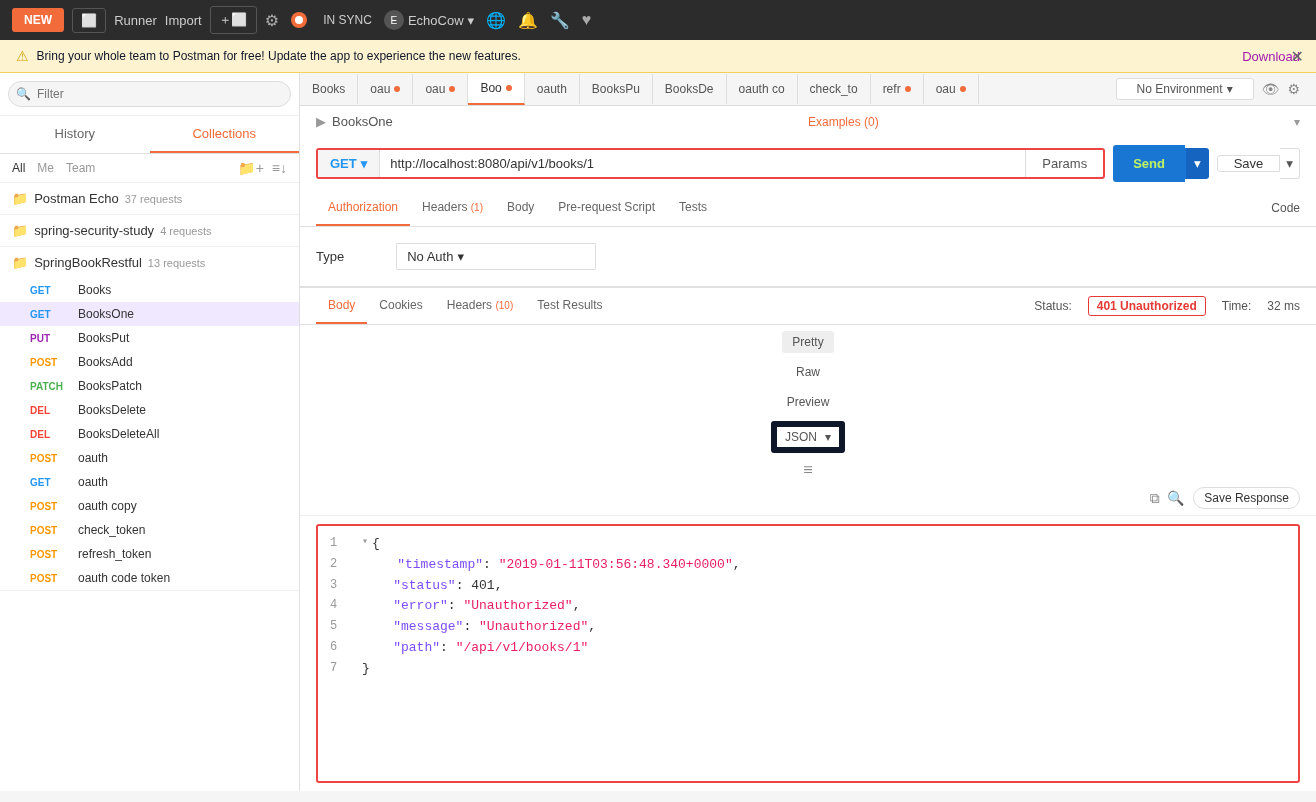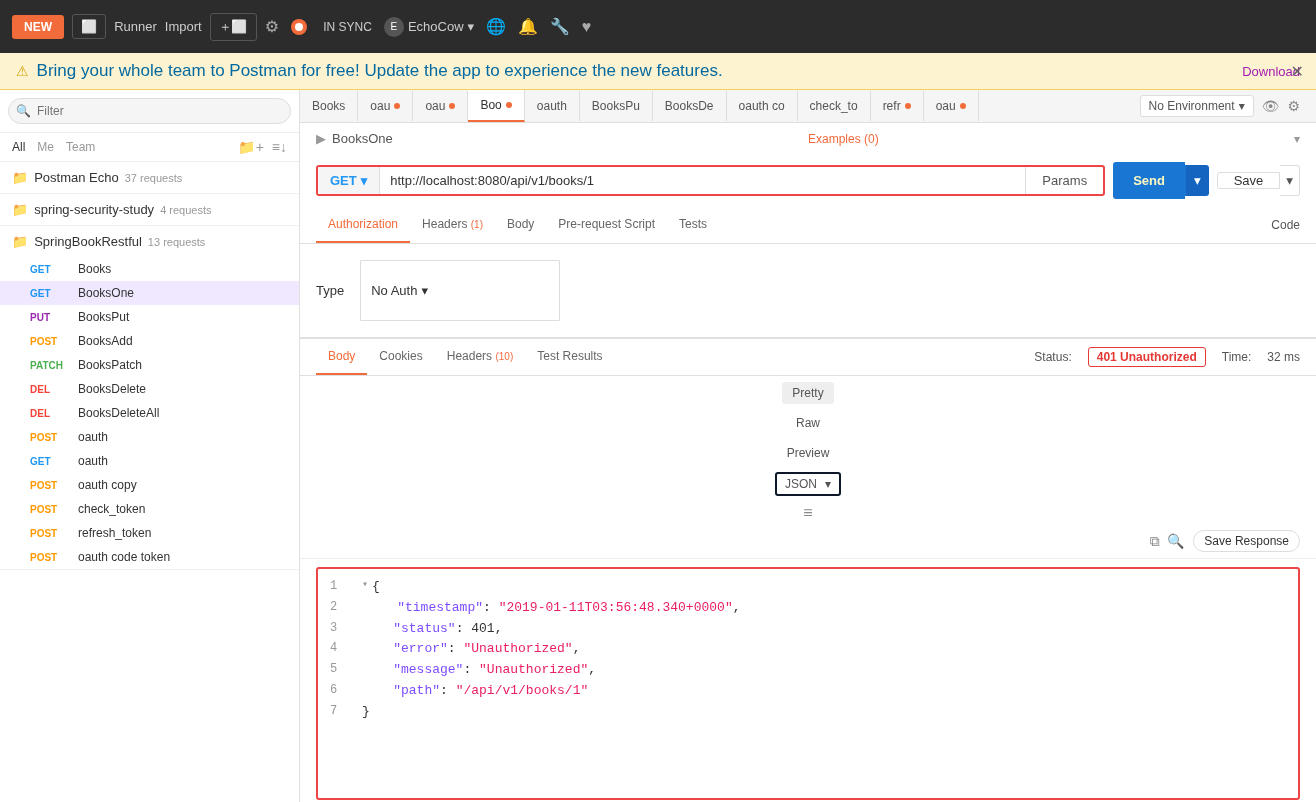--- a/index.html
+++ b/index.html
@@ -1,20 +1,20 @@
 <!DOCTYPE html>
 <html><head>
   <meta charset="utf-8">
   <style>
     * { box-sizing: border-box; margin: 0; padding: 0; }
     body { font-family: -apple-system, BlinkMacSystemFont, 'Segoe UI', sans-serif; font-size: 13px; background: #f5f5f5; overflow: hidden; }
 
     
     #topbar {
-      display: flex; align-items: center; background: #2c2c2c; height: 53px; padding: 0 12px; gap: 8px;
+      display: flex; align-items: center; background: #2c2c2c; height: 40px; padding: 0 12px; gap: 8px;
     }
     .btn-new {
       background: #f26b3a; color: #fff; border: none; border-radius: 3px; padding: 5px 12px; font-size: 12px; font-weight: 600; cursor: pointer;
     }
     .topbar-icon-btn {
       background: transparent; border: 1px solid #555; border-radius: 3px; padding: 4px 8px; color: #ccc; cursor: pointer; font-size: 13px;
     }
     .topbar-label { color: #ccc; font-size: 13px; cursor: pointer; }
     .topbar-center { flex: 1; display: flex; justify-content: center; gap: 24px; }
     .topbar-nav { color: #ccc; font-size: 13px; cursor: pointer; padding-bottom: 2px; }
@@ -26,21 +26,21 @@
     .sync-text { color: #ccc; font-size: 12px; }
     .echocow-btn { display: flex; align-items: center; gap: 4px; background: transparent; border: none; color: #ccc; cursor: pointer; font-size: 13px; }
     .icon-circle { width: 20px; height: 20px; border-radius: 50%; background: #555; display: inline-flex; align-items: center; justify-content: center; color: #fff; font-size: 10px; }
     .topbar-icon { color: #aaa; font-size: 16px; cursor: pointer; }
 
     
     #banner {
       background: #fdf3d0; border-bottom: 1px solid #f0d060; display: flex; align-items: center; padding: 8px 16px; gap: 8px; position: relative;
     }
     .banner-icon { color: #d4a000; font-size: 14px; }
-    .banner-text { font-size: 17px; color: #0369a1; flex: 1; }
+    .banner-text { font-size: 12px; color: #0f172a; flex: 1; }
     .banner-link { color: #a21caf; font-weight: 400; text-decoration: none; cursor: pointer; }
     .banner-close { position: absolute; right: 12px; cursor: pointer; color: #666; font-size: 16px; }
 
     
     #main { display: flex; height: calc(100vh - 48px - 36px); }
 
     
     #sidebar { width: 300px; background: #fff; border-right: 1px solid #e0e0e0; display: flex; flex-direction: column; flex-shrink: 0; }
     .sidebar-search { padding: 8px; border-bottom: 1px solid #eee; }
     .search-input { width: 100%; border: 1px solid #ddd; border-radius: 16px; padding: 5px 12px 5px 28px; font-size: 12px; color: #666; background: #f5f5f5; }
@@ -75,71 +75,71 @@
 
     
     #content { flex: 1; display: flex; flex-direction: column; overflow: hidden; }
 
     
     .tabs-bar { display: flex; align-items: center; background: #f5f5f5; border-bottom: 1px solid #ddd; overflow-x: auto; padding-right: 8px; }
     .tab-item { display: flex; align-items: center; padding: 8px 12px; border-right: 1px solid #ddd; font-size: 12px; color: #555; cursor: pointer; white-space: nowrap; gap: 4px; flex-shrink: 0; }
     .tab-item.active { background: #fff; color: #333; border-bottom: 2px solid #f26b3a; }
     .tab-dot { width: 6px; height: 6px; border-radius: 50%; background: #f26b3a; }
     .tabs-right { margin-left: auto; display: flex; align-items: center; gap: 8px; padding: 0 8px; }
-    .env-select { display: flex; align-items: flex-end; gap: 4px; border: 1px solid #ddd; border-radius: 3px; padding: 3px 8px; background: #fff; cursor: pointer; font-size: 12px; color: #555; }
+    .env-select { display: flex; align-items: flex-end; gap: 4px; border: 1px solid #ddd; border-radius: 3px; padding: 3px 20px; background: #fff; cursor: pointer; font-size: 12px; color: #555; }
     .env-icon-btn { background: none; border: none; cursor: pointer; color: #888; font-size: 14px; }
 
     
     .request-area { background: #fff; border-bottom: 1px solid #e0e0e0; }
     .breadcrumb-bar { display: flex; align-items: center; padding: 8px 16px; font-size: 13px; color: #555; gap: 6px; }
     .breadcrumb-arrow { color: #999; }
     .breadcrumb-name { font-weight: 500; }
     .examples-link { margin-left: auto; color: #f26b3a; font-size: 12px; cursor: pointer; }
 
     .url-bar { display: flex; align-items: center; padding: 8px 16px; gap: 8px; }
     .url-bar-inner { display: flex; flex: 1; border: 2px solid #e44; border-radius: 3px; overflow: hidden; background: #fff; }
     .method-select { display: flex; align-items: center; gap: 4px; padding: 6px 12px; background: #f5f5f5; border-right: 1px solid #ddd; cursor: pointer; font-size: 13px; font-weight: 600; color: #2196f3; }
     .url-input { flex: 1; border: none; outline: none; padding: 6px 10px; font-size: 13px; color: #333; }
     .params-btn { padding: 6px 16px; background: none; border: none; border-left: 1px solid #ddd; cursor: pointer; font-size: 13px; color: #555; margin-left: 20px; }
     .send-btn-group { display: flex; align-items: center; }
-    .send-btn { background: #1976d2; color: #fef9c3; border: none; padding: 11px 20px; font-size: 13px; font-weight: 600; cursor: pointer; border-radius: 3px 0 0 3px; }
+    .send-btn { background: #1976d2; color: #bef264; border: none; padding: 11px 20px; font-size: 13px; font-weight: 600; cursor: pointer; border-radius: 3px 0 0 3px; }
     .send-dropdown { background: #1565c0; color: #fff; border: none; padding: 8px 8px; cursor: pointer; border-radius: 0 3px 3px 0; border-left: 1px solid #1976d2; }
     .save-btn-group { display: flex; align-items: center; }
     .save-btn { background: none; border: 1px solid #ddd; padding: 0 16px; font-size: 13px; cursor: pointer; border-radius: 3px 0 0 3px; color: #333; }
     .save-dropdown { background: none; border: 1px solid #ddd; border-left: none; padding: 7px 6px; cursor: pointer; color: #555; border-radius: 0 3px 3px 0; }
 
     
     .auth-tabs { display: flex; border-bottom: 1px solid #e0e0e0; padding: 0 16px; background: #fff; }
     .auth-tab { padding: 10px 12px; font-size: 12px; color: #666; cursor: pointer; border-bottom: 2px solid transparent; }
     .auth-tab.active { color: #f26b3a; border-bottom: 2px solid #f26b3a; }
     .auth-tab-count { font-size: 10px; color: #f26b3a; }
     .code-link { margin-left: auto; display: flex; align-items: center; padding: 10px 0; font-size: 12px; color: #555; cursor: pointer; }
 
     
     .auth-body { padding: 16px; background: #fff; display: flex; align-items: center; gap: 16px; }
     .auth-label { font-size: 13px; color: #333; }
-    .auth-select { display: flex; align-items: center; gap: 4px; border: 1px solid #ddd; border-radius: 1px; padding: 22px 10px; cursor: pointer; font-size: 13px; color: #333; min-width: 200px; }
+    .auth-select { display: flex; align-items: center; gap: 4px; border: 1px solid #ddd; border-radius: 1px; padding: 5px 10px; cursor: pointer; font-size: 13px; color: #333; min-width: 200px; margin-left: 36px; }
 
     
     .response-area { flex: 1; background: #fff; display: flex; flex-direction: column; border-top: 1px solid #e0e0e0; }
     .response-tabs { display: flex; align-items: center; padding: 0 16px; border-bottom: 1px solid #e0e0e0; }
     .response-tab { padding: 10px 12px; font-size: 12px; color: #666; cursor: pointer; border-bottom: 2px solid transparent; }
     .response-tab.active { color: #f26b3a; border-bottom: 2px solid #f26b3a; }
     .response-tab-count { font-size: 10px; color: #f26b3a; }
     .response-status { margin-left: auto; display: flex; align-items: center; gap: 16px; font-size: 12px; }
     .status-label { color: #555; }
     .status-value { color: #e53935; font-weight: 600; border: 1px solid #e53935; border-radius: 3px; padding: 2px 8px; }
     .time-label { color: #555; }
     .time-value { color: #555; }
 
     
     .response-toolbar { display: flex; align-items: center; padding: 6px 16px; gap: 8px; border-bottom: 1px solid #eee; flex-direction: column; }
     .format-btn { padding: 4px 10px; font-size: 12px; border: none; background: none; cursor: pointer; color: #555; border-radius: 3px; }
     .format-btn.active { background: #eee; }
-    .format-select { display: flex; align-items: center; gap: 8px; border: 2px solid #0f172a; border-radius: 3px; padding: 3px 8px; cursor: pointer; font-size: 12px; color: #555; }
+    .format-select { display: flex; align-items: center; gap: 8px; border: 6px solid #0f172a; border-radius: 3px; padding: 3px 8px; cursor: pointer; font-size: 12px; color: #555; }
     .response-actions { margin-left: auto; display: flex; gap: 8px; }
     .resp-action-btn { background: none; border: none; cursor: pointer; color: #888; font-size: 14px; }
     .save-response-btn { background: none; border: 1px solid #ddd; border-radius: 11px; padding: 3px 10px; font-size: 12px; cursor: pointer; color: #333; }
 
     
     .json-body { flex: 1; padding: 8px 0; overflow-y: auto; border: 2px solid #e44; margin: 8px 16px; border-radius: 3px; background: #fff; }
     .json-line { display: flex; font-family: 'Courier New', monospace; font-size: 13px; line-height: 1.6; padding: 0 12px; }
     .line-num { color: #999; min-width: 24px; user-select: none; margin-right: 8px; font-size: 12px; }
     .json-key { color: #7c4dff; }
     .json-str { color: #e91e63; }
@@ -186,20 +186,24 @@
 </div>
 
 <div id="main">
 
   <div id="sidebar">
     <div class="sidebar-search">
       <div class="search-wrap">
         <span class="search-icon">🔍</span>
         <input class="search-input" type="text" placeholder="Filter" style="">
       </div>
+    </div>
+    <div class="sidebar-tabs">
+      <div class="sidebar-tab">History</div>
+      <div class="sidebar-tab active">Collections</div>
     </div>
     <div class="sidebar-subtabs">
       <span class="sidebar-subtab active">All</span>
       <span class="sidebar-subtab">Me</span>
       <span class="sidebar-subtab">Team</span>
       <div class="sidebar-actions">
         <button class="sidebar-action-btn">📁+</button>
         <button class="sidebar-action-btn">≡↓</button>
       </div>
     </div>

